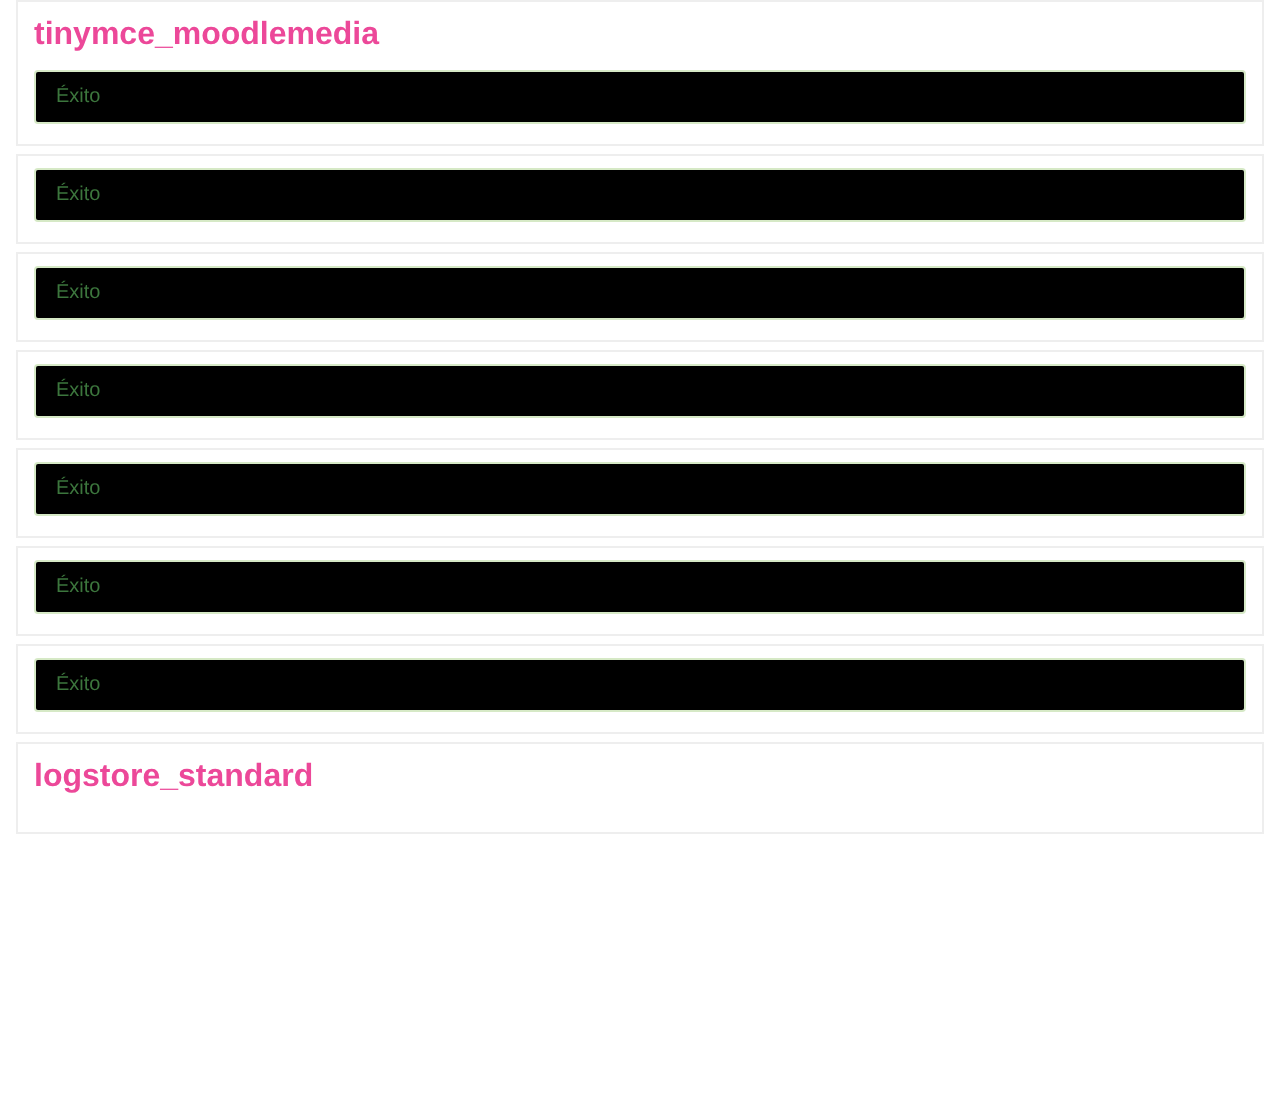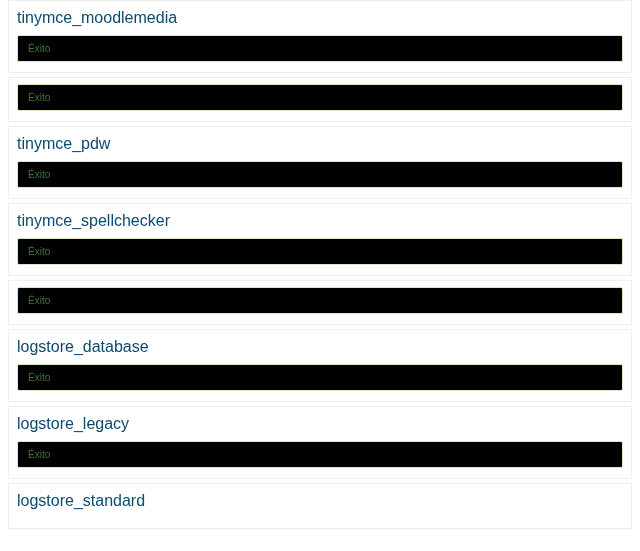--- a/index.html
+++ b/index.html
@@ -18,22 +18,22 @@
       padding: 0 8px;
     }
     .section {
       border: 1px solid #eee;
       margin-bottom: 4px;
       padding: 6px 8px 10px 8px;
       background: #fff;
     }
     .section-title {
       font-size: 16px;
-      font-weight: 400;
-      color: #0c4a6e;
+      font-weight: 700;
+      color: #ec4899;
       margin-bottom: 8px;
       padding-top: 2px;
     }
     .success-box {
       background: #000000;
       border: 1px solid #d6e9c6;
       color: #3c763d;
       padding: 7px 10px;
       font-size: 10px;
       border-radius: 2px;
@@ -47,40 +47,36 @@
   <div class="section">
     <h3 class="section-title">tinymce_moodlemedia</h3>
     <div class="success-box">Éxito</div>
   </div>
 
   <div class="section">
     <div class="success-box">Éxito</div>
   </div>
 
   <div class="section">
-    <h3 class="section-title">tinymce_pdw</h3>
-    <div class="success-box">Éxito</div>
-  </div>
-
-  <div class="section">
-    <h3 class="section-title">tinymce_spellchecker</h3>
     <div class="success-box">Éxito</div>
   </div>
 
   <div class="section">
     <div class="success-box">Éxito</div>
   </div>
 
   <div class="section">
-    <h3 class="section-title">logstore_database</h3>
     <div class="success-box">Éxito</div>
   </div>
 
   <div class="section">
-    <h3 class="section-title">logstore_legacy</h3>
+    <div class="success-box">Éxito</div>
+  </div>
+
+  <div class="section">
     <div class="success-box">Éxito</div>
   </div>
 
   <div class="section">
     <h3 class="section-title">logstore_standard</h3>
 
   </div>
 
 </div>
 

